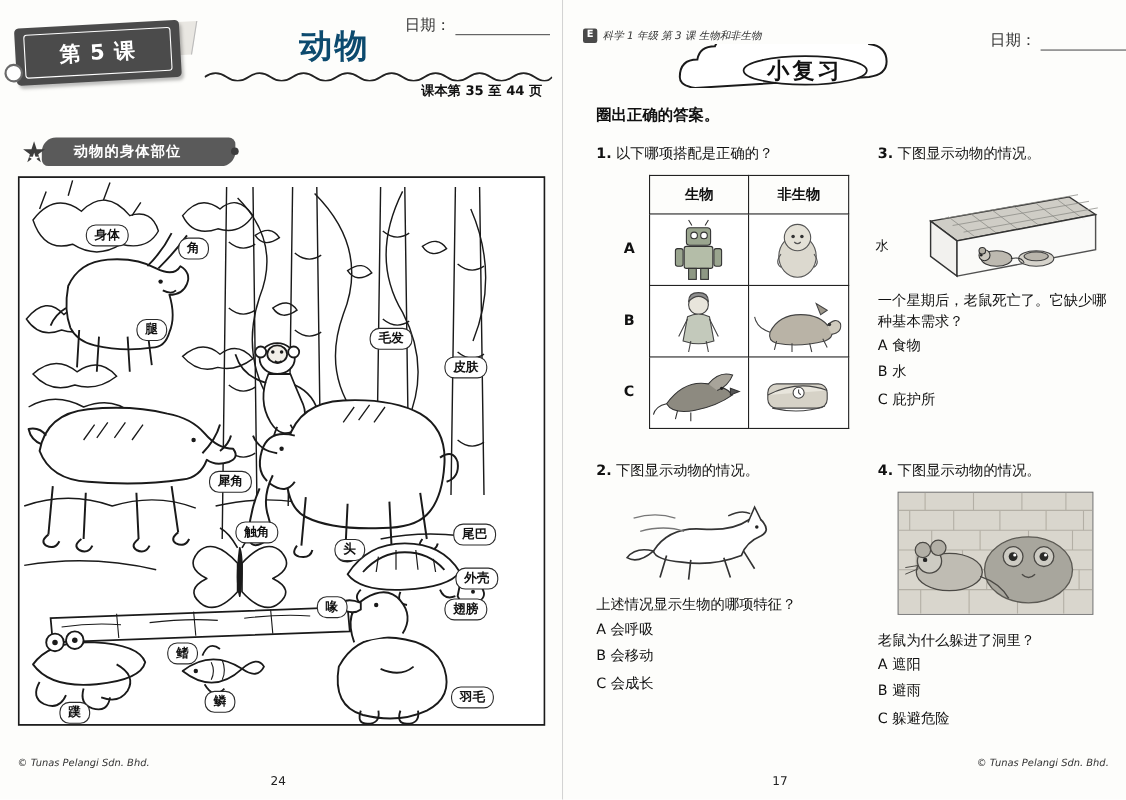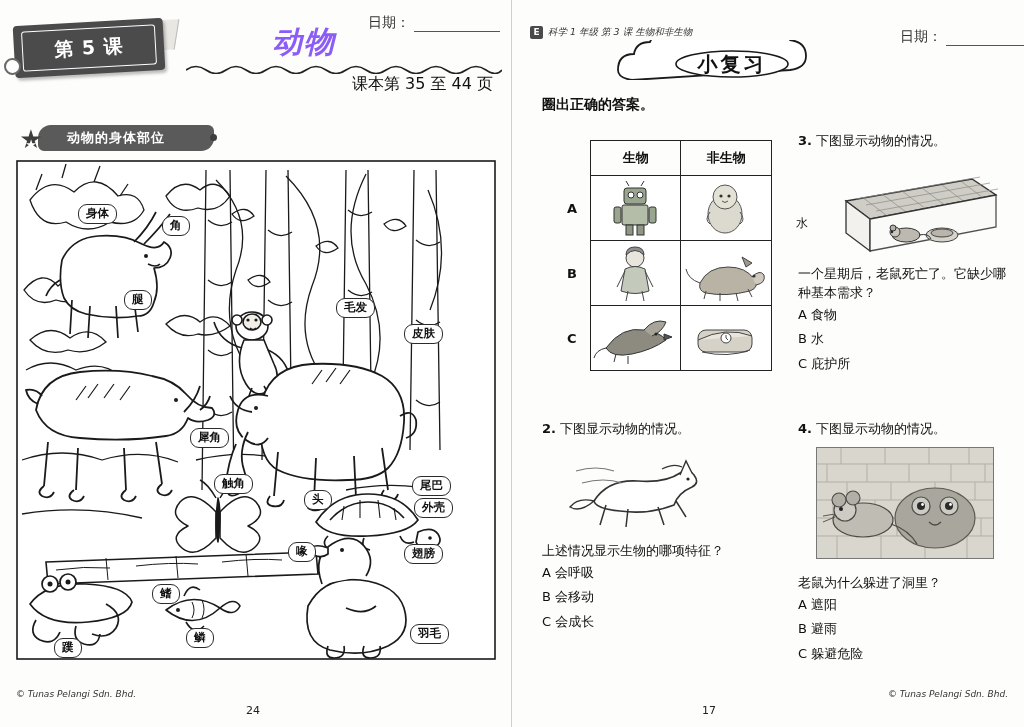--- a/index.html
+++ b/index.html
@@ -106,37 +106,36 @@
     background: #e9e7e2;
     transform: rotate(-3deg) skewX(-12deg);
     border-right: 1px solid #bbb;
   }
   .chapter-title {
     position: absolute;
     left: 272px;
     top: 22px;
     font-size: 30px;
     font-weight: bold;
-    color: #8b5cf6;
+    color: #0c4a6e;
     letter-spacing: 2px;
-    font-style: italic;
   }
   .wave-rule {
     position: absolute;
     left: 186px;
     top: 62px;
     width: 316px;
     height: 12px;
   }
   .book-ref {
     position: absolute;
     right: 18px;
     top: 74px;
-    font-size: 16px;
-    font-weight: normal;
+    font-size: 12px;
+    font-weight: bold;
     color: #111;
   }
   .section-banner {
     position: absolute;
     left: 18px;
     top: 125px;
     width: 196px;
     height: 28px;
   }
   .section-banner .plate {
@@ -476,21 +475,21 @@
 
       <div class="callout" style="left:62px;  top:44px;">身体</div>
       <div class="callout" style="left:146px; top:56px;">角</div>
       <div class="callout" style="left:108px; top:130px;">腿</div>
       <div class="callout" style="left:320px; top:138px;">毛发</div>
       <div class="callout" style="left:388px; top:164px;">皮肤</div>
       <div class="callout" style="left:174px; top:268px;">犀角</div>
       <div class="callout" style="left:198px; top:314px;">触角</div>
       <div class="callout" style="left:288px; top:330px;">头</div>
       <div class="callout" style="left:396px; top:316px;">尾巴</div>
-      <div class="callout" style="left:398px; top:338px;">外壳</div>
+      <div class="callout" style="left:398px; top:356px;">外壳</div>
       <div class="callout" style="left:272px; top:382px;">喙</div>
       <div class="callout" style="left:388px; top:384px;">翅膀</div>
       <div class="callout" style="left:38px;  top:478px;">蹼</div>
       <div class="callout" style="left:136px; top:424px;">鳍</div>
       <div class="callout" style="left:170px; top:468px;">鳞</div>
       <div class="callout" style="left:394px; top:464px;">羽毛</div>
     </div>
 
     <div class="footer-credit" style="left:16px;">© Tunas Pelangi Sdn. Bhd.</div>
     <div class="page-num" style="left:246px;">24</div>
@@ -511,20 +510,23 @@
       <svg class="scallop" viewBox="0 0 240 40">
         <path d="M6,30 q0,-16 16,-16 q2,-12 16,-12 q4,-10 16,-6 q8,-10 20,-4 q10,-8 20,0 q12,-8 22,0 q12,-8 22,0 q12,-8 22,0 q14,-4 18,8 q16,2 16,16 q0,12 -16,14 L20,40 q-14,-2 -14,-10z" fill="#fff" stroke="#1a1a1a" stroke-width="1.8"></path>
         <ellipse cx="120" cy="24" rx="56" ry="13" fill="#fff" stroke="#1a1a1a" stroke-width="1.6"></ellipse>
       </svg>
       <div class="label">小复习</div>
     </div>
 
     <div class="instruction">圈出正确的答案。</div>
 
     <div class="qcol" style="left:30px; top:132px; width:230px;">
+      <div class="qtext">
+        <span class="qnum">1.</span><span>以下哪项搭配是正确的？</span>
+      </div>
       <table class="lnl" style="margin-left:24px;">
         <tbody>
             <tr>
           <td class="rowlabel"></td>
           <th>生物</th>
           <th>非生物</th>
         </tr>
         <tr>
           <td class="rowlabel">A</td>
           <td class="cell">

